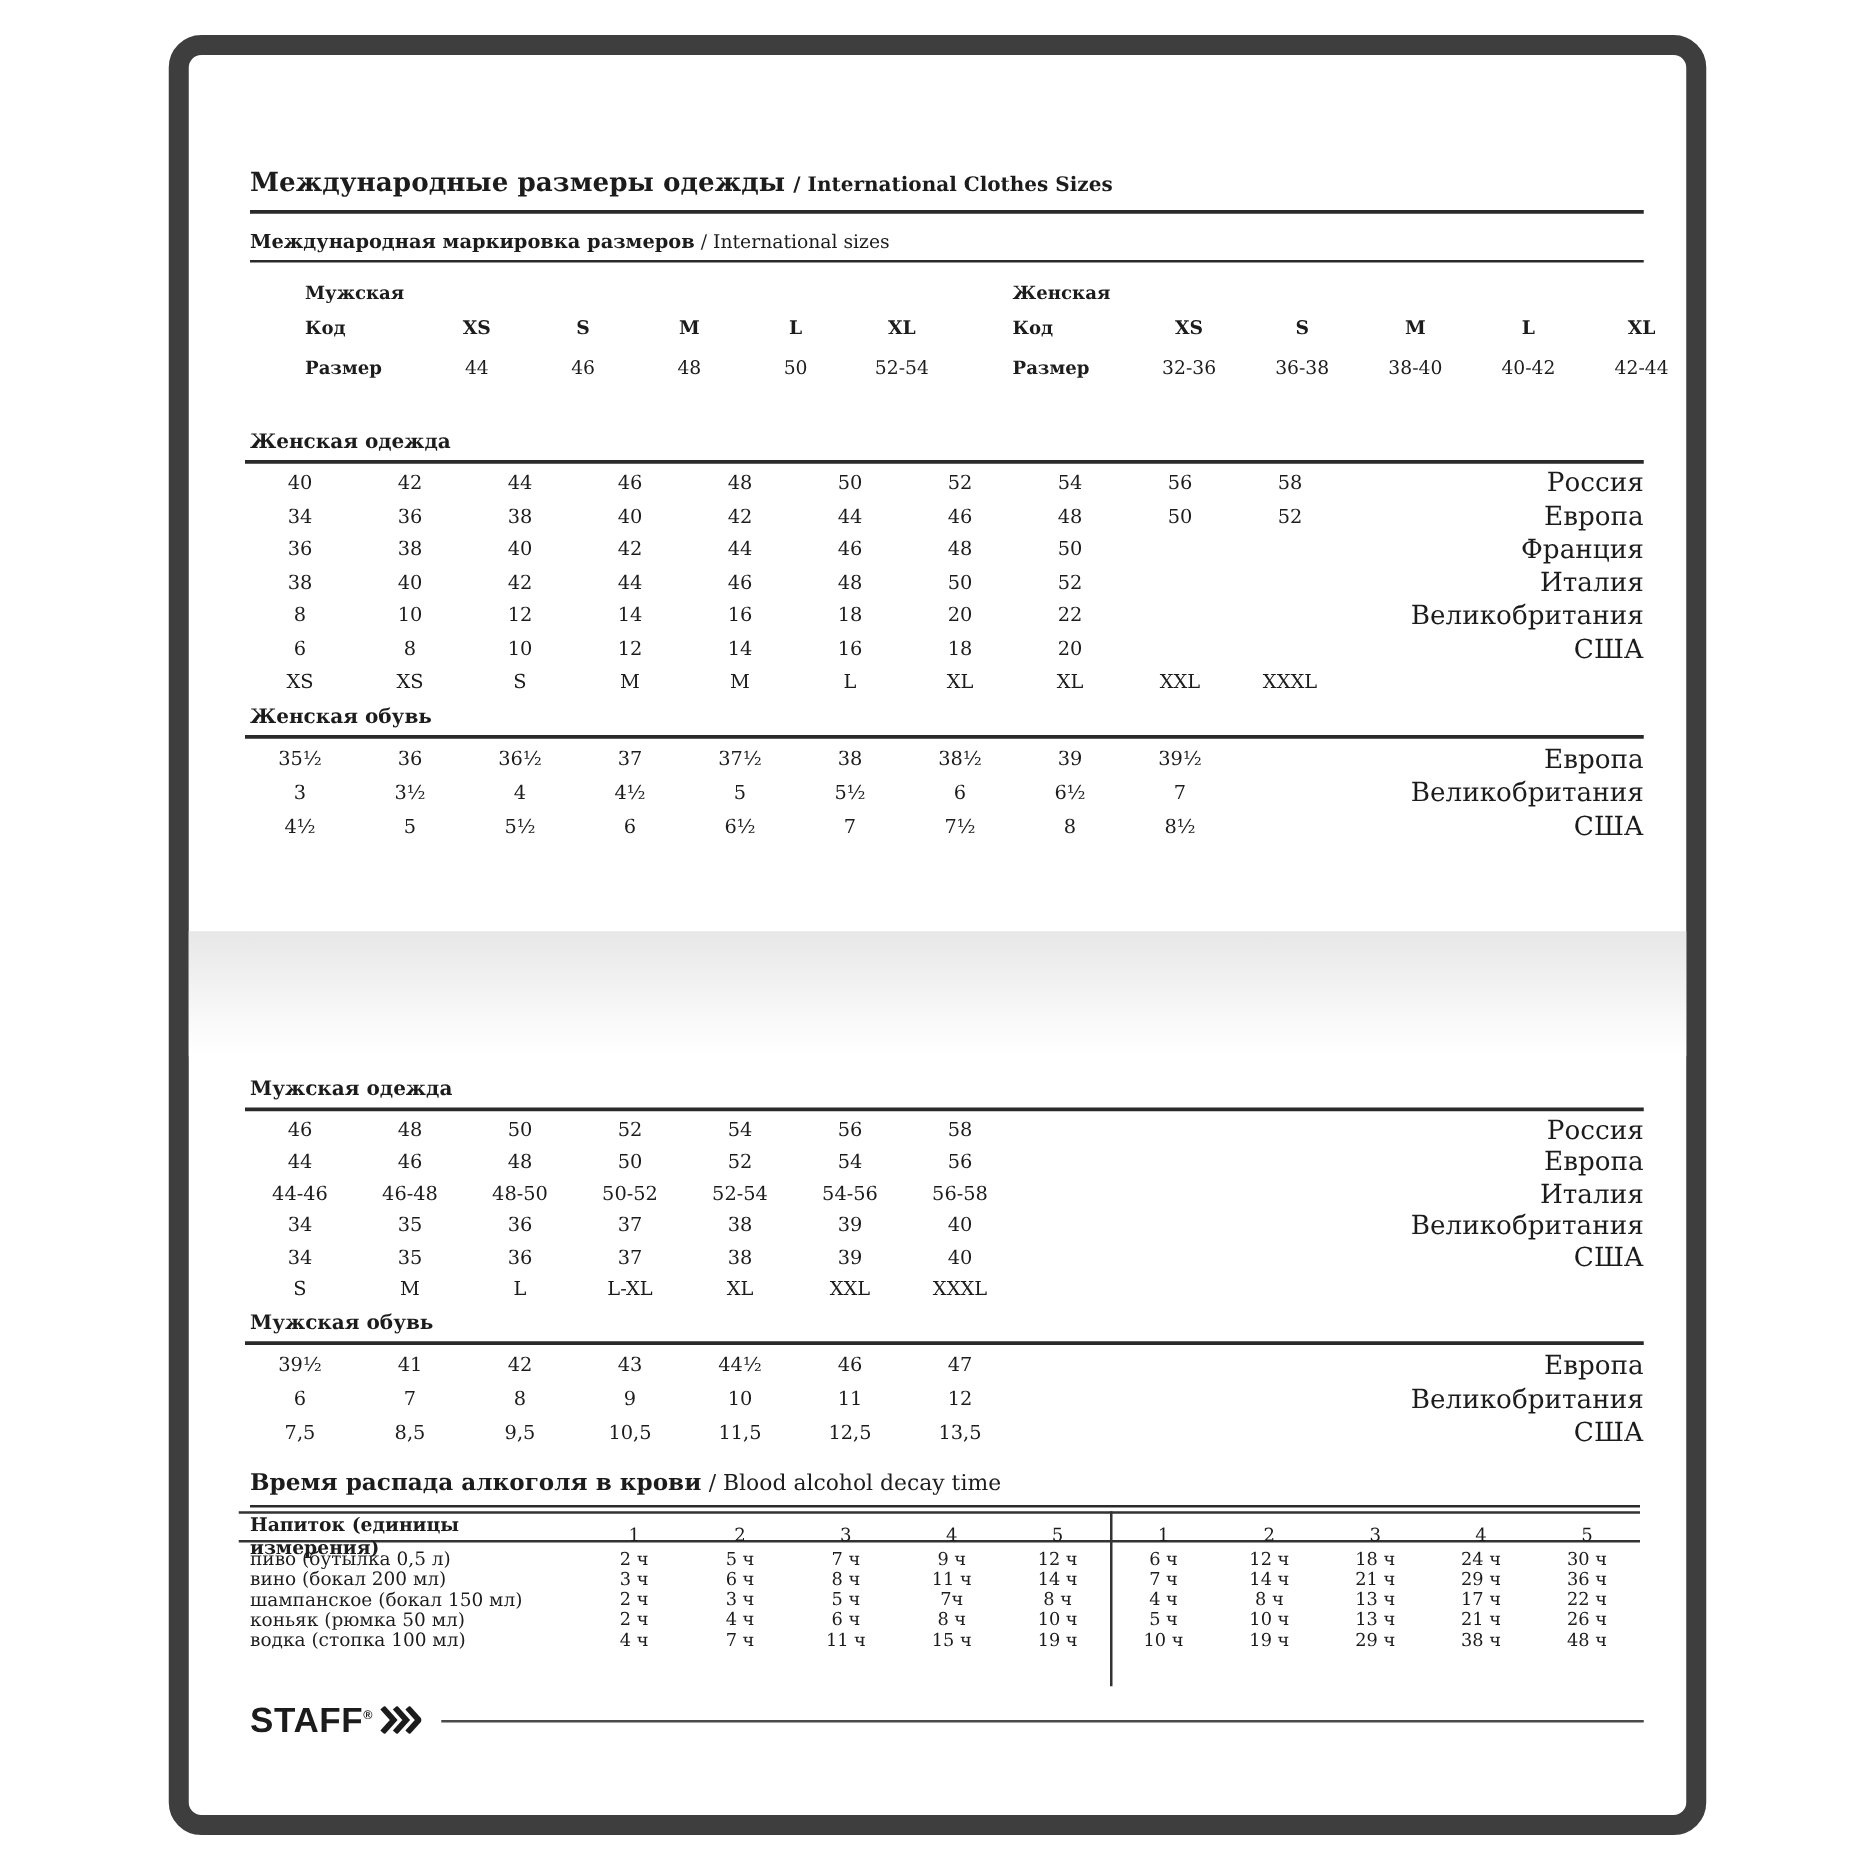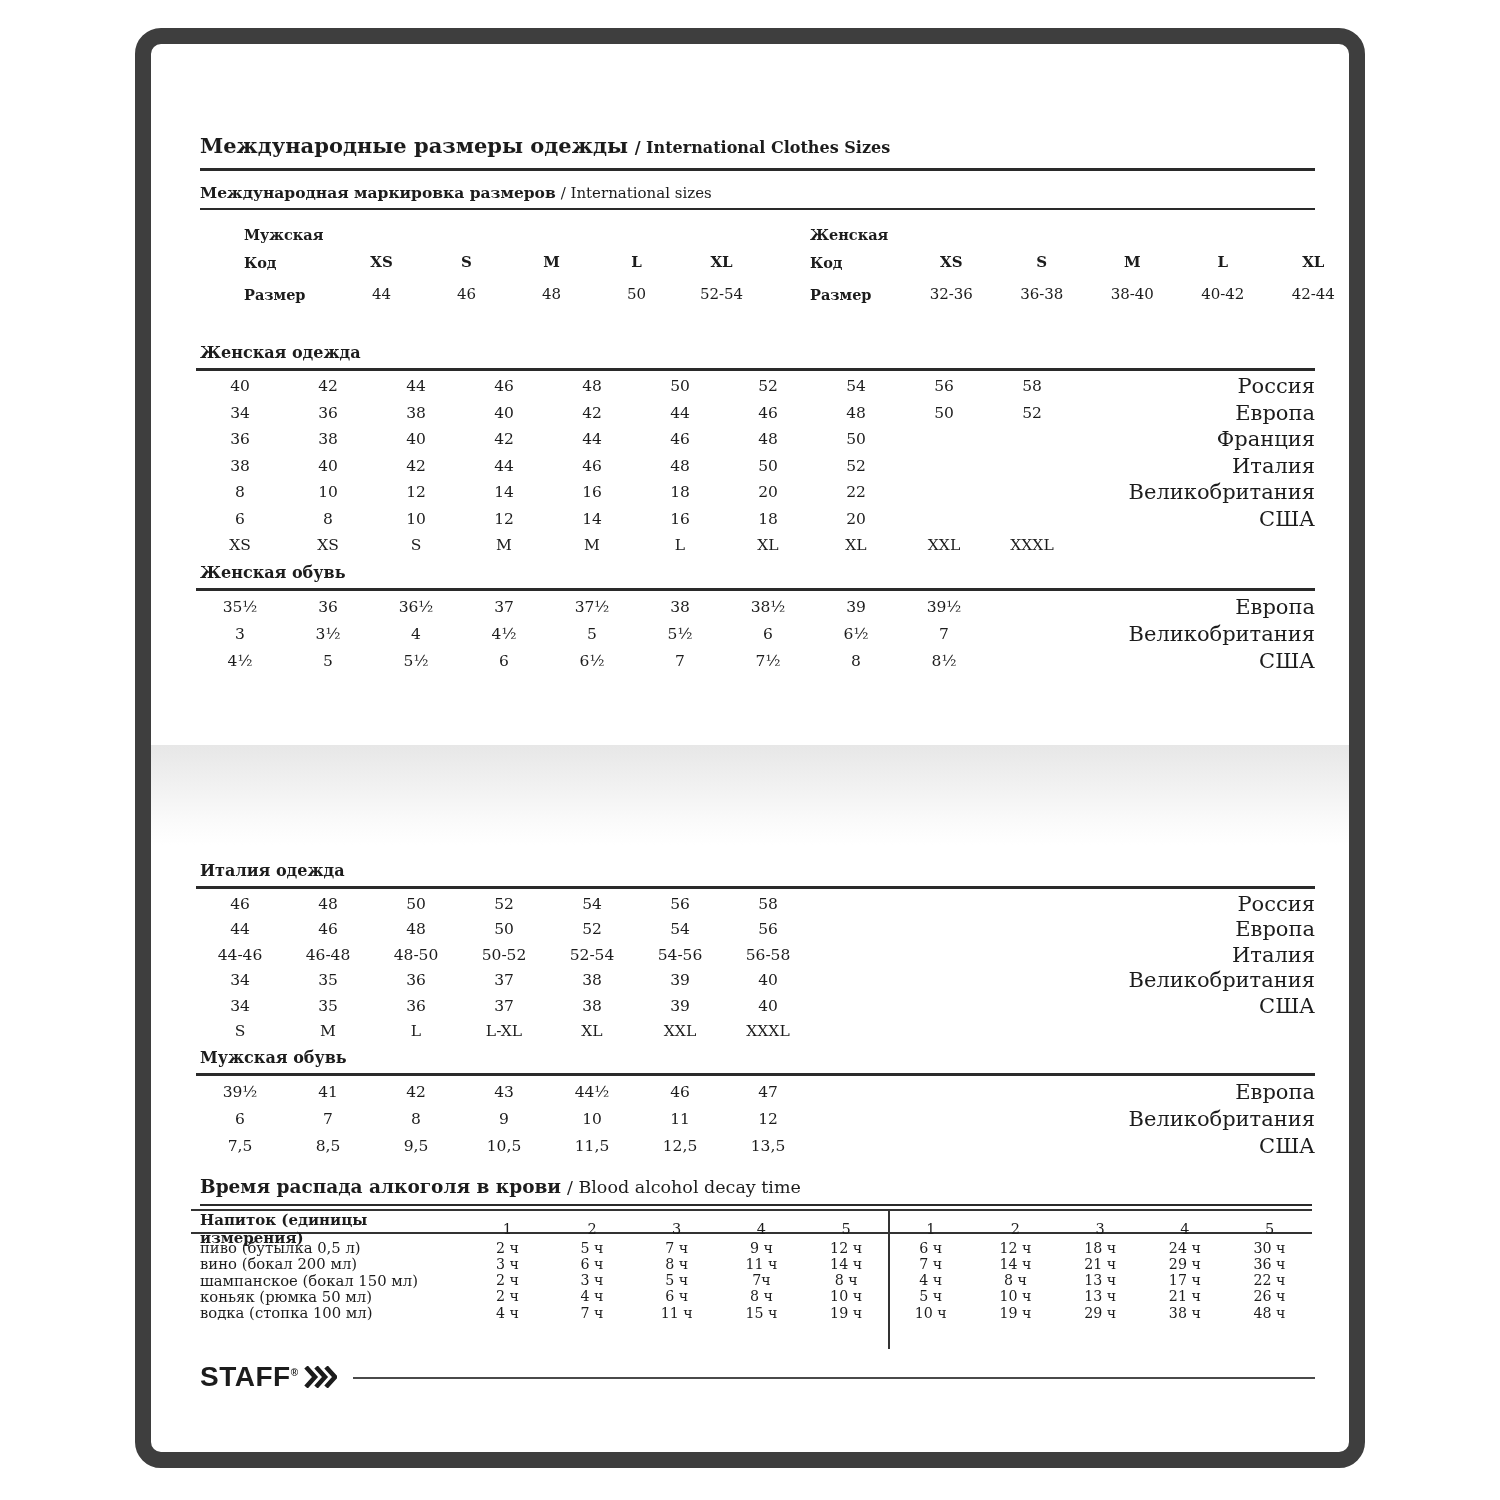--- a/index.html
+++ b/index.html
@@ -280,21 +280,21 @@
       <div class="st-cell">6½</div>
       <div class="st-cell">7</div>
       <div class="st-cell">7½</div>
       <div class="st-cell">8</div>
       <div class="st-cell">8½</div>
       <div class="st-cell"></div>
       <div class="st-country">США</div>
     </div>
   </div>
 <div id="men-clothes" class="size-table">
-    <div class="st-heading">Италия одежда</div>
+    <div class="st-heading">Мужская одежда</div>
     <div class="st-row">
       <div class="st-cell">46</div>
       <div class="st-cell">48</div>
       <div class="st-cell">50</div>
       <div class="st-cell">52</div>
       <div class="st-cell">54</div>
       <div class="st-cell">56</div>
       <div class="st-cell">58</div>
       <div class="st-cell"></div>
       <div class="st-cell"></div>

